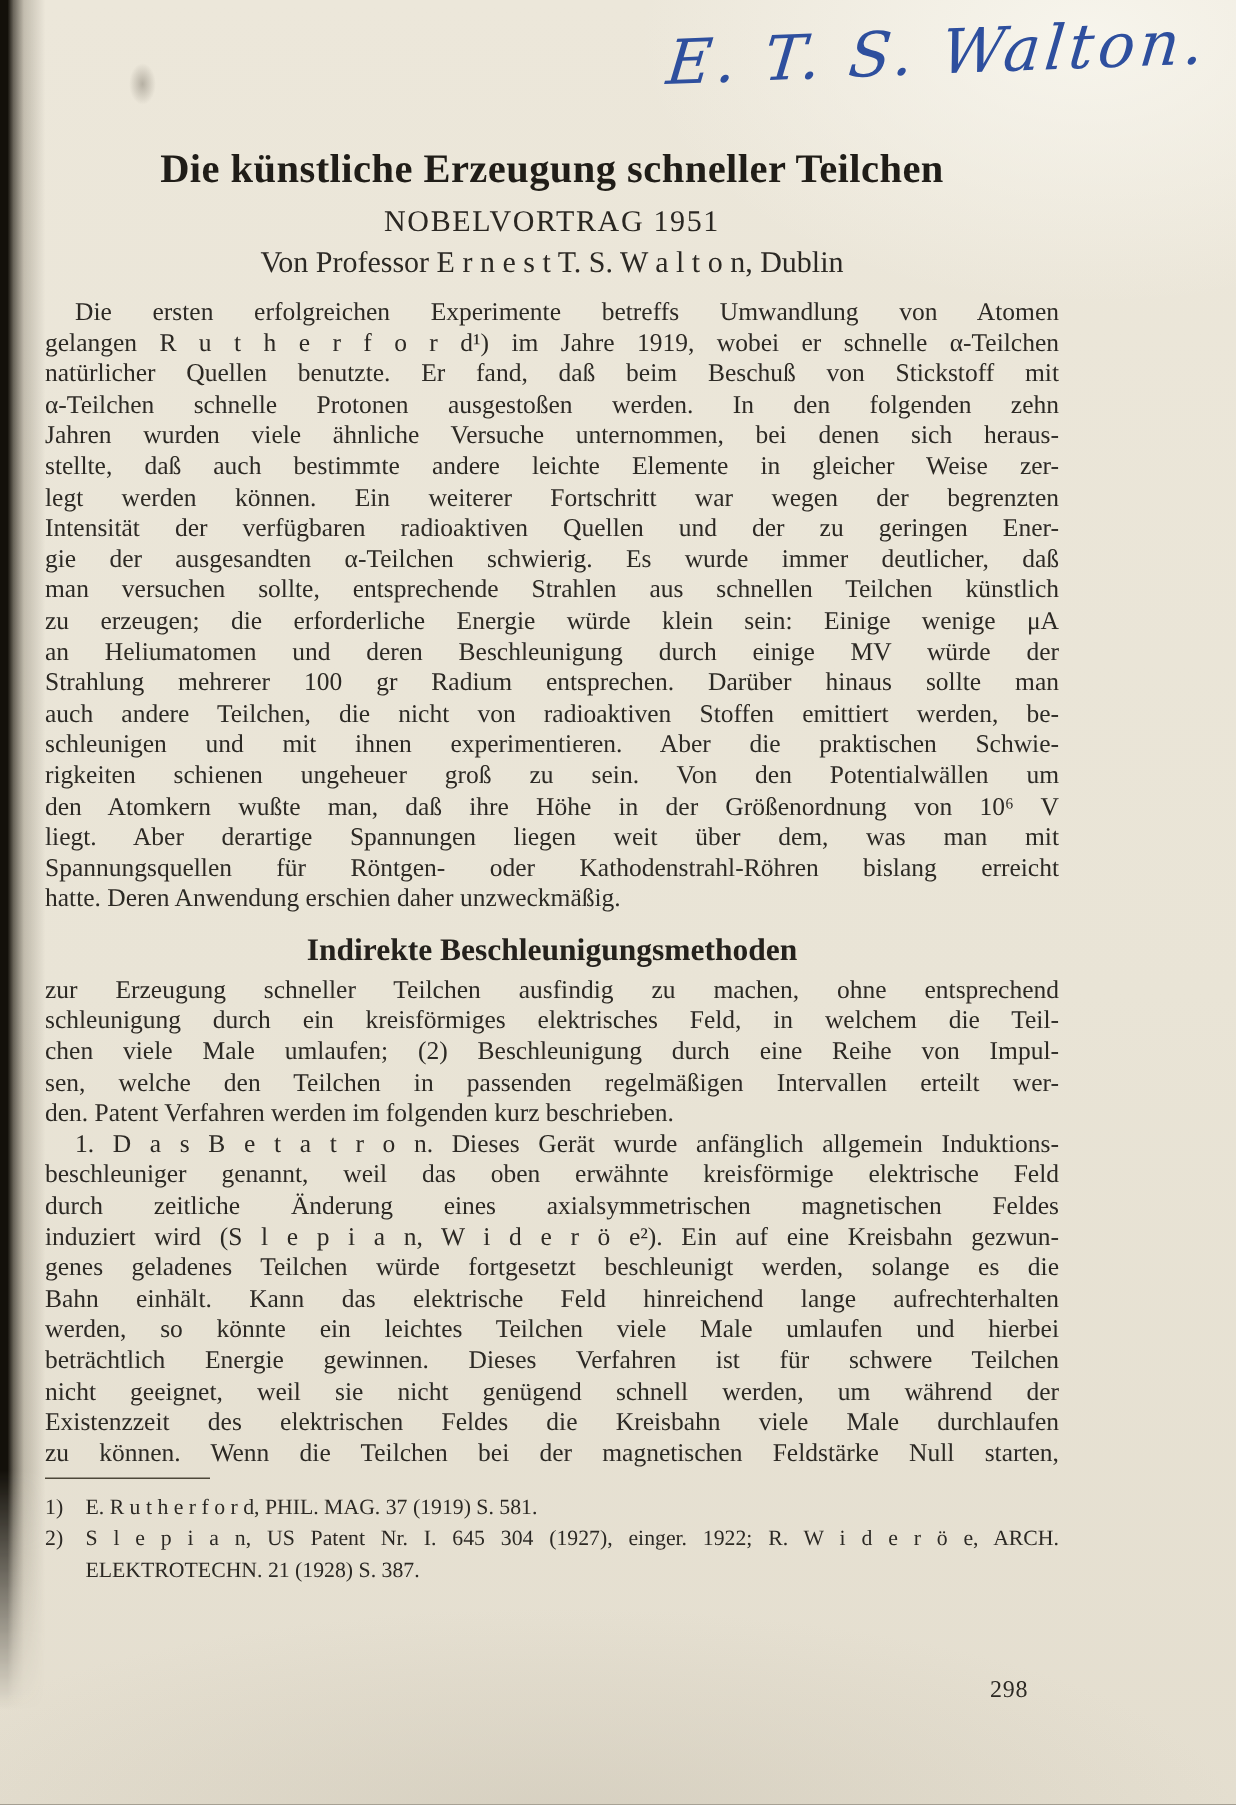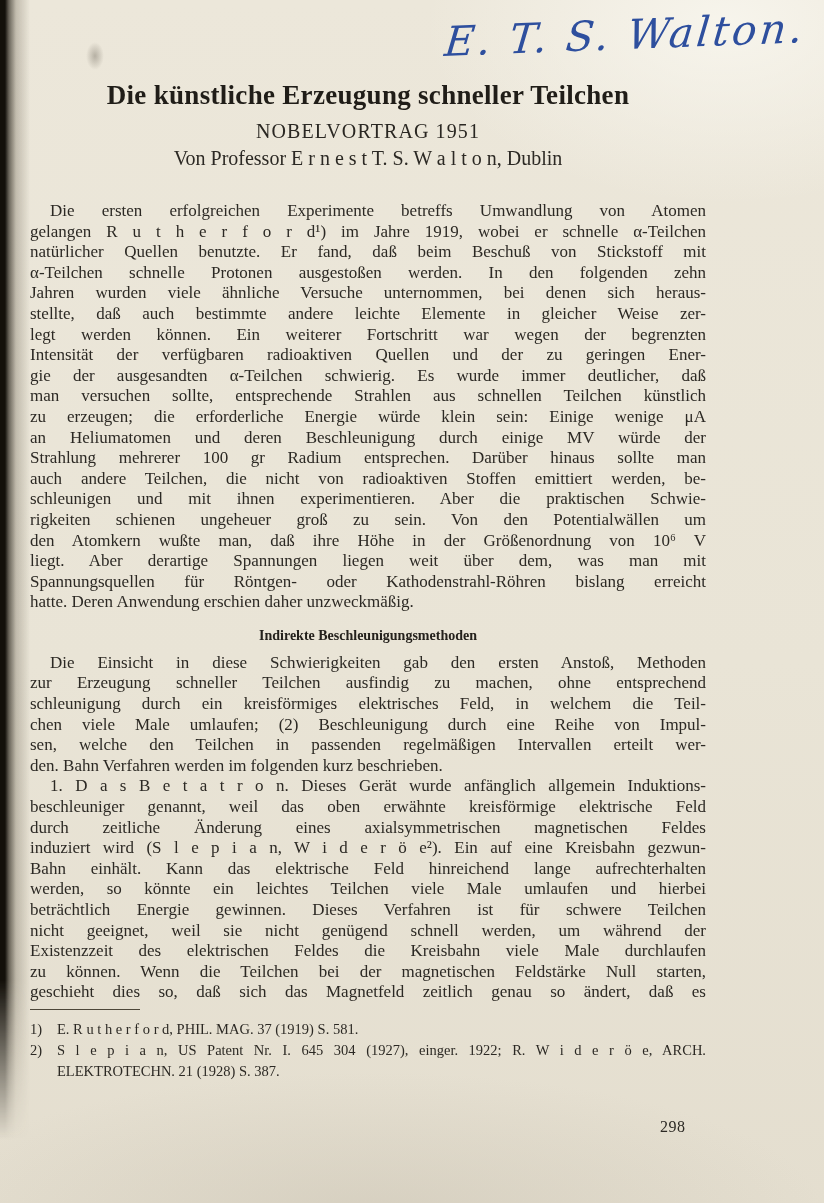--- a/index.html
+++ b/index.html
@@ -30,30 +30,30 @@
   .smudge{
     position:absolute;left:86px;top:42px;width:18px;height:28px;
     background:radial-gradient(ellipse at center,rgba(95,88,76,.38) 0%,rgba(95,88,76,0) 70%);
   }
   .signature{
     position:absolute;top:4px;right:16px;
     font-family:"DejaVu Serif","Liberation Serif",serif;
     font-style:italic;font-size:41px;letter-spacing:3px;white-space:nowrap;
     transform:rotate(-2.2deg) skewX(-8deg);transform-origin:right top;
   }
-  .content{position:absolute;left:30px;top:0;width:676px;}
+  .content{position:absolute;left:30px;top:17px;width:676px;}
   .title{margin:80px 0 0;text-align:center;font-size:27px;line-height:31px;font-weight:700;letter-spacing:.3px;color:#201d18;}
   .subtitle{margin:11px 0 0;text-align:center;font-size:20px;line-height:18px;letter-spacing:1.1px;color:#2a2722;}
   .byline{margin:8px 0 0;text-align:center;font-size:20px;line-height:21px;}
-  .doc-body{margin-top:32px;font-size:17px;line-height:20.6px;}
+  .doc-body{margin-top:12px;font-size:17px;line-height:20.6px;}
   .para{margin:0;}
   .line{text-align:justify;text-align-last:justify;}
   .line.last{text-align-last:left;}
   .line.indent{text-indent:20px;}
-  .section-heading{margin:13px 0 7px;text-align:center;font-weight:700;font-size:14px;line-height:20px;color:#24211c;}
+  .section-heading{margin:13px 0 7px;text-align:center;font-weight:700;font-size:21px;line-height:20px;color:#24211c;}
   .footnotes{font-size:14.5px;line-height:21px;}
   .fn-rule{width:110px;border:0;border-top:1.5px solid #4d4739;margin:6px 0 9px 0;}
   .footnote{position:relative;padding-left:27px;}
   .fn-marker{position:absolute;left:0;top:0;}
   .page-number{position:absolute;left:660px;top:1118px;font-size:16px;letter-spacing:.5px;color:#2c2924;}
 </style>
 </head>
 <body>
 
 <div class="page">
@@ -85,39 +85,38 @@
           <div class="line">auch andere Teilchen, die nicht von radioaktiven Stoffen emittiert werden, be-</div>
           <div class="line">schleunigen und mit ihnen experimentieren. Aber die praktischen Schwie-</div>
           <div class="line">rigkeiten schienen ungeheuer groß zu sein. Von den Potentialwällen um</div>
           <div class="line">den Atomkern wußte man, daß ihre Höhe in der Größenordnung von 10⁶ V</div>
           <div class="line">liegt. Aber derartige Spannungen liegen weit über dem, was man mit</div>
           <div class="line">Spannungsquellen für Röntgen- oder Kathodenstrahl-Röhren bislang erreicht</div>
           <div class="line last">hatte. Deren Anwendung erschien daher unzweckmäßig.</div>
         </div>
         <div class="section-heading">Indirekte Beschleunigungsmethoden</div>
         <div class="para">
-          <div class="line indent">Die Einsicht in diese Schwierigkeiten gab den ersten Anstoß, Methoden</div>
           <div class="line">zur Erzeugung schneller Teilchen ausfindig zu machen, ohne entsprechend</div>
           <div class="line">schleunigung durch ein kreisförmiges elektrisches Feld, in welchem die Teil-</div>
           <div class="line">chen viele Male umlaufen; (2) Beschleunigung durch eine Reihe von Impul-</div>
           <div class="line">sen, welche den Teilchen in passenden regelmäßigen Intervallen erteilt wer-</div>
-          <div class="line last">den. Bahn Verfahren werden im folgenden kurz beschrieben.</div>
+          <div class="line last">den. Patent Verfahren werden im folgenden kurz beschrieben.</div>
         </div>
         <div class="para">
           <div class="line indent">1. D a s B e t a t r o n. Dieses Gerät wurde anfänglich allgemein Induktions-</div>
           <div class="line">beschleuniger genannt, weil das oben erwähnte kreisförmige elektrische Feld</div>
           <div class="line">durch zeitliche Änderung eines axialsymmetrischen magnetischen Feldes</div>
           <div class="line">induziert wird (S l e p i a n, W i d e r ö e²). Ein auf eine Kreisbahn gezwun-</div>
+          <div class="line">genes geladenes Teilchen würde fortgesetzt beschleunigt werden, solange es die</div>
           <div class="line">Bahn einhält. Kann das elektrische Feld hinreichend lange aufrechterhalten</div>
           <div class="line">werden, so könnte ein leichtes Teilchen viele Male umlaufen und hierbei</div>
           <div class="line">beträchtlich Energie gewinnen. Dieses Verfahren ist für schwere Teilchen</div>
           <div class="line">nicht geeignet, weil sie nicht genügend schnell werden, um während der</div>
           <div class="line">Existenzzeit des elektrischen Feldes die Kreisbahn viele Male durchlaufen</div>
           <div class="line">zu können. Wenn die Teilchen bei der magnetischen Feldstärke Null starten,</div>
-          <div class="line">geschieht dies so, daß sich das Magnetfeld zeitlich genau so ändert, daß es</div>
         </div>
       </div>
 
     <div class="footnotes">
       <hr class="fn-rule">
       <div>
           <div class="footnote">
             <span class="fn-marker">1)</span>
             <div class="line last">E. R u t h e r f o r d, PHIL. MAG. 37 (1919) S. 581.</div>
           </div>

